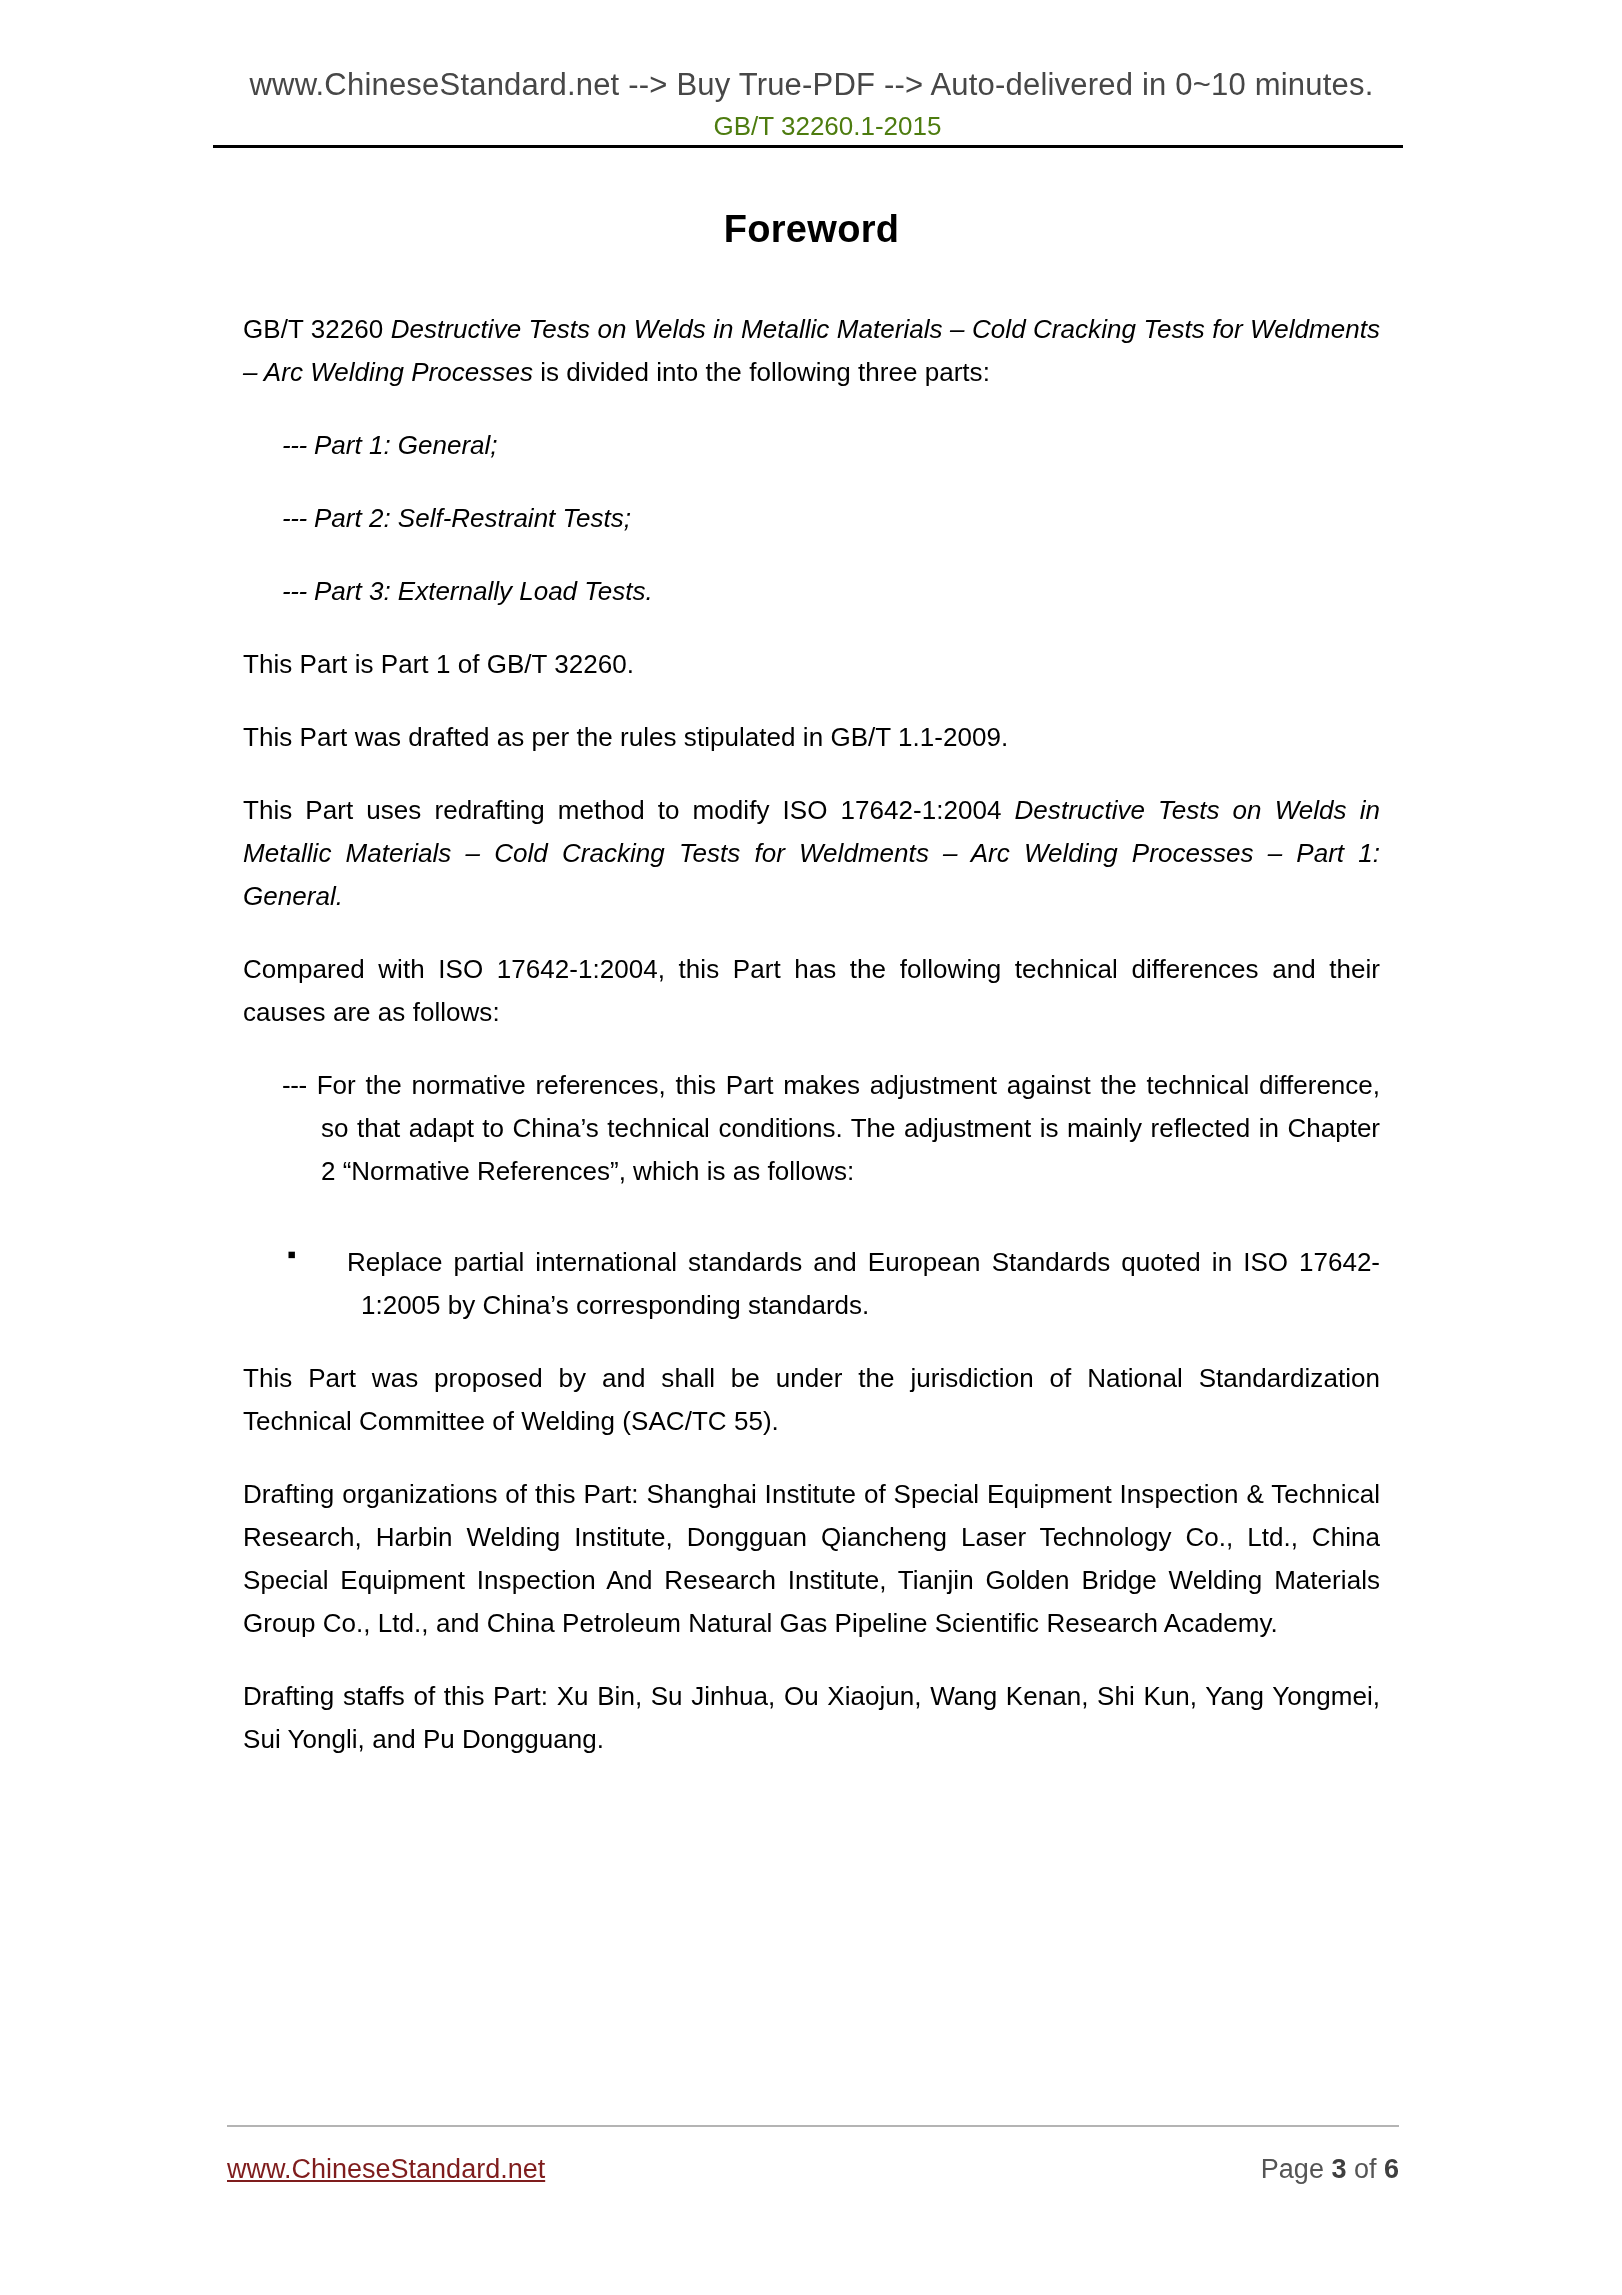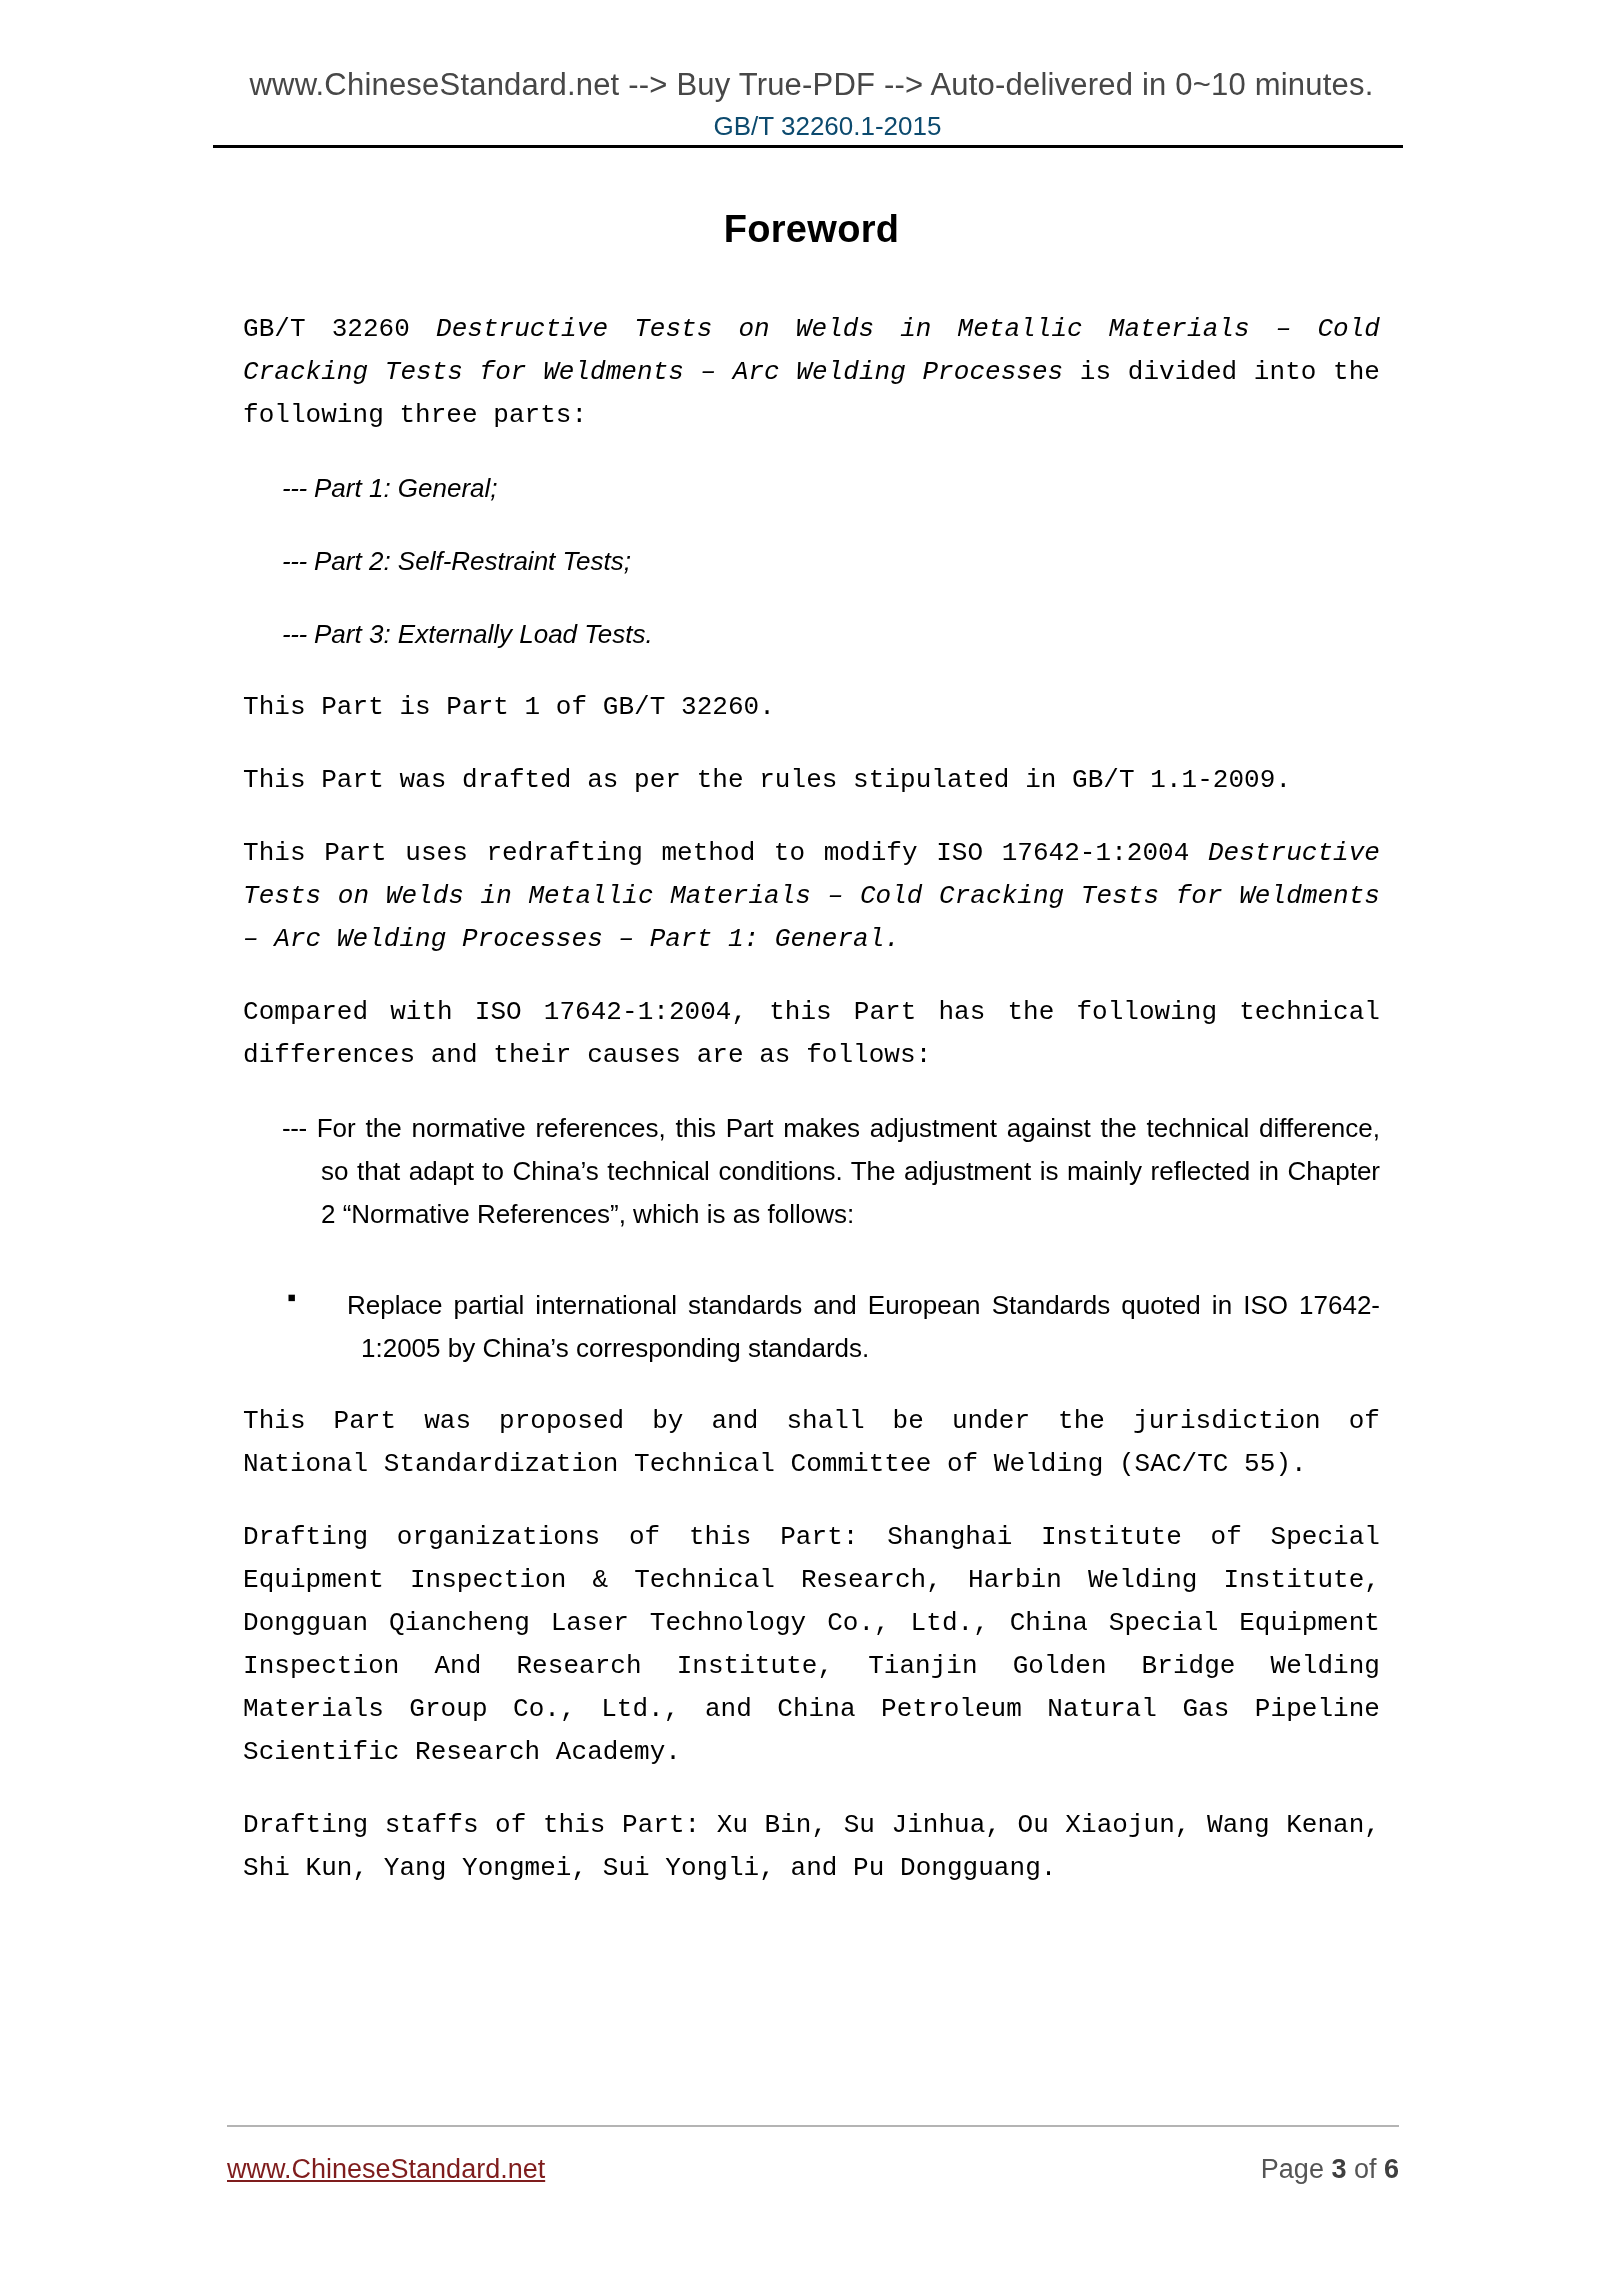--- a/index.html
+++ b/index.html
@@ -31,21 +31,21 @@
   .header-promo {
     font-size: 31px;
     color: #474747;
     letter-spacing: 0.2px;
     line-height: 1.28;
     white-space: nowrap;
   }
   .header-std {
     margin-top: 5px;
     font-size: 26px;
-    color: #0c4a6e;
+    color: #4d7c0f;
     line-height: 1.25;
     white-space: nowrap;
     padding-left: 32px;
   }
   .header-rule {
     position: absolute;
     left: 213px;
     top: 145px;
     width: 1190px;
     height: 3.3px;
@@ -67,21 +67,20 @@
     margin: 0 0 55px 0;
     line-height: 1.2;
   }
   p.para {
     font-size: 26px;
     line-height: 43px;
     text-align: justify;
     text-justify: inter-word;
     margin: 0 0 30px 0;
     letter-spacing: 0.04px;
-    font-family: Liberation Mono, monospace;
   }
   p.para.last { margin-bottom: 0; }
   i, .ital { font-style: italic; }
 
   
   .dash-item {
     font-size: 26px;
     line-height: 43px;
     text-align: justify;
     text-justify: inter-word;

